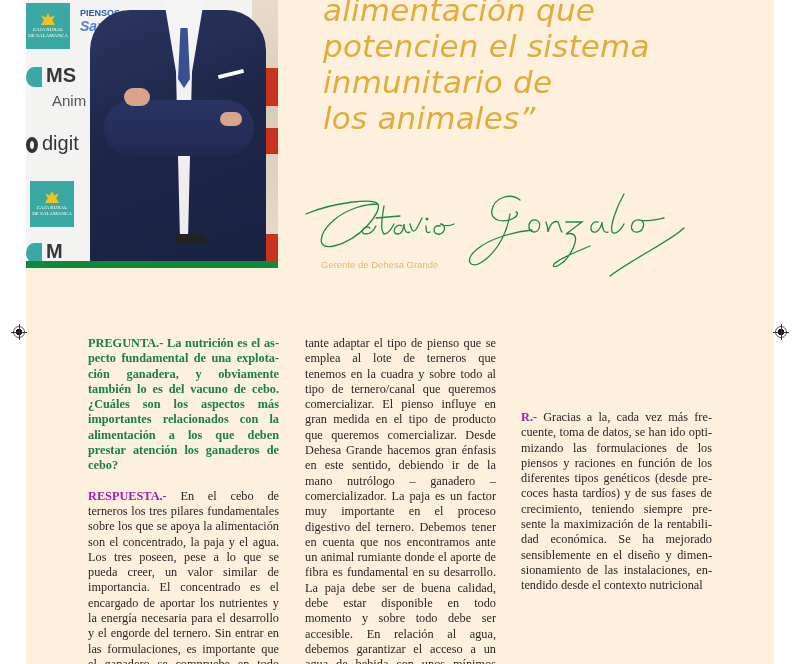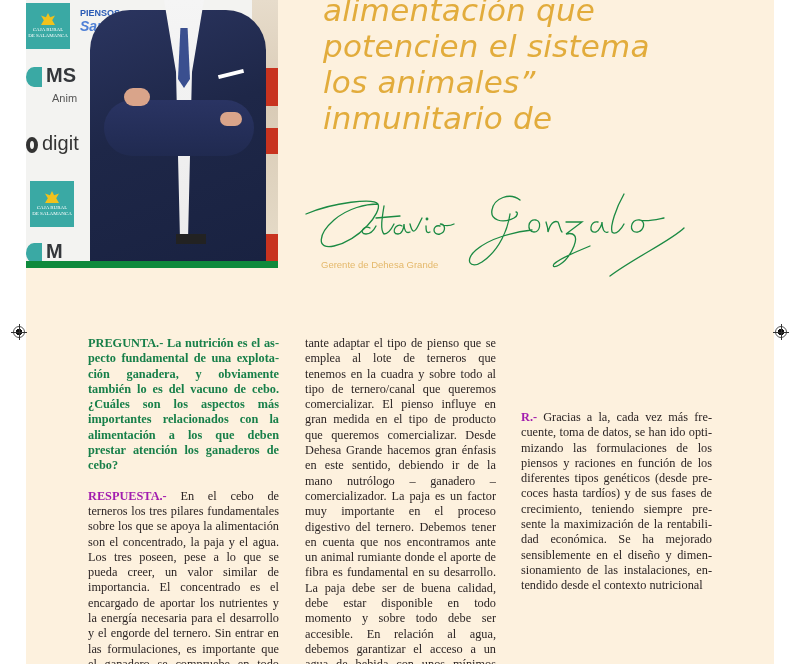--- a/index.html
+++ b/index.html
@@ -24,21 +24,21 @@
   .logo-caja {
     position: absolute; left: 0; width: 44px; height: 46px; background: #3aa9a4;
     display: flex; flex-direction: column; align-items: center; justify-content: center;
   }
   .logo-caja .sprig { width: 14px; height: 12px; background: #f1c21b; clip-path: polygon(50% 0,65% 35%,100% 20%,80% 60%,100% 100%,0 100%,20% 60%,0 20%,35% 35%); }
   .logo-caja .cap { font-family: "Liberation Serif", serif; color: #fff; font-size: 5px; line-height: 6px; text-align: center; margin-top: 2px; }
   .logo-piensos { position: absolute; left: 54px; top: 8px; font-family: "Liberation Sans", sans-serif; font-weight: bold; font-size: 9px; color: #2a5bb5; }
   .logo-piensos .big { display: block; font-size: 14px; color: #4e7fd6; font-style: italic; }
   .logo-msd { position: absolute; left: 0; font-family: "Liberation Sans", sans-serif; font-weight: bold; font-size: 20px; color: #34373b; }
   .logo-msd .mark { display: inline-block; width: 16px; height: 20px; background: #3aa9a4; border-radius: 50% 0 0 50%; vertical-align: middle; margin-right: 4px; }
-  .logo-msd-sub { position: absolute; left: 26px; font-family: "Liberation Sans", sans-serif; font-size: 11px; color: #555; }
+  .logo-msd-sub { position: absolute; left: 26px; font-family: "Liberation Sans", sans-serif; font-size: 15px; color: #555; }
   .logo-digit { position: absolute; left: 0; font-family: "Liberation Sans", sans-serif; font-size: 20px; color: #333; }
   .logo-digit .mark { display: inline-block; width: 12px; height: 16px; border: 4px solid #333; border-radius: 50%; vertical-align: middle; margin-right: 4px; }
 
   .person {
     position: absolute; left: 64px; top: 0; width: 176px; height: 262px;
   }
   .person .jacket {
     position: absolute; left: 0; top: 10px; width: 176px; height: 252px;
     background: linear-gradient(160deg, #2b3560 0%, #1e2748 45%, #192241 100%);
     border-radius: 40px 40px 0 0;
@@ -162,22 +162,22 @@
     <div class="hand-r"></div>
     <div class="belt"></div>
   </div>
 
   <div class="green-bar"></div>
 </div>
 
 <div class="quote">
   <span>alimentación que</span>
   <span>potencien el sistema</span>
+  <span>inmunitario de</span>
   <span>los animales”</span>
-  <span>inmunitario de</span>
 </div>
 
 <div class="signature">
   <span class="signature-text">Octavio Gonzalo</span>
   <svg width="420" height="90" viewBox="0 0 420 90">
     <g fill="none" stroke="#1b8a43" stroke-width="1.3" stroke-linecap="round">
 
       <path d="M2,26 C30,14 70,10 74,16 C78,24 56,52 30,58 C12,62 14,46 30,32 C44,20 62,16 74,16"></path>
 
       <path d="M66,40 C60,36 54,46 62,46 C66,46 70,42 72,38"></path>

